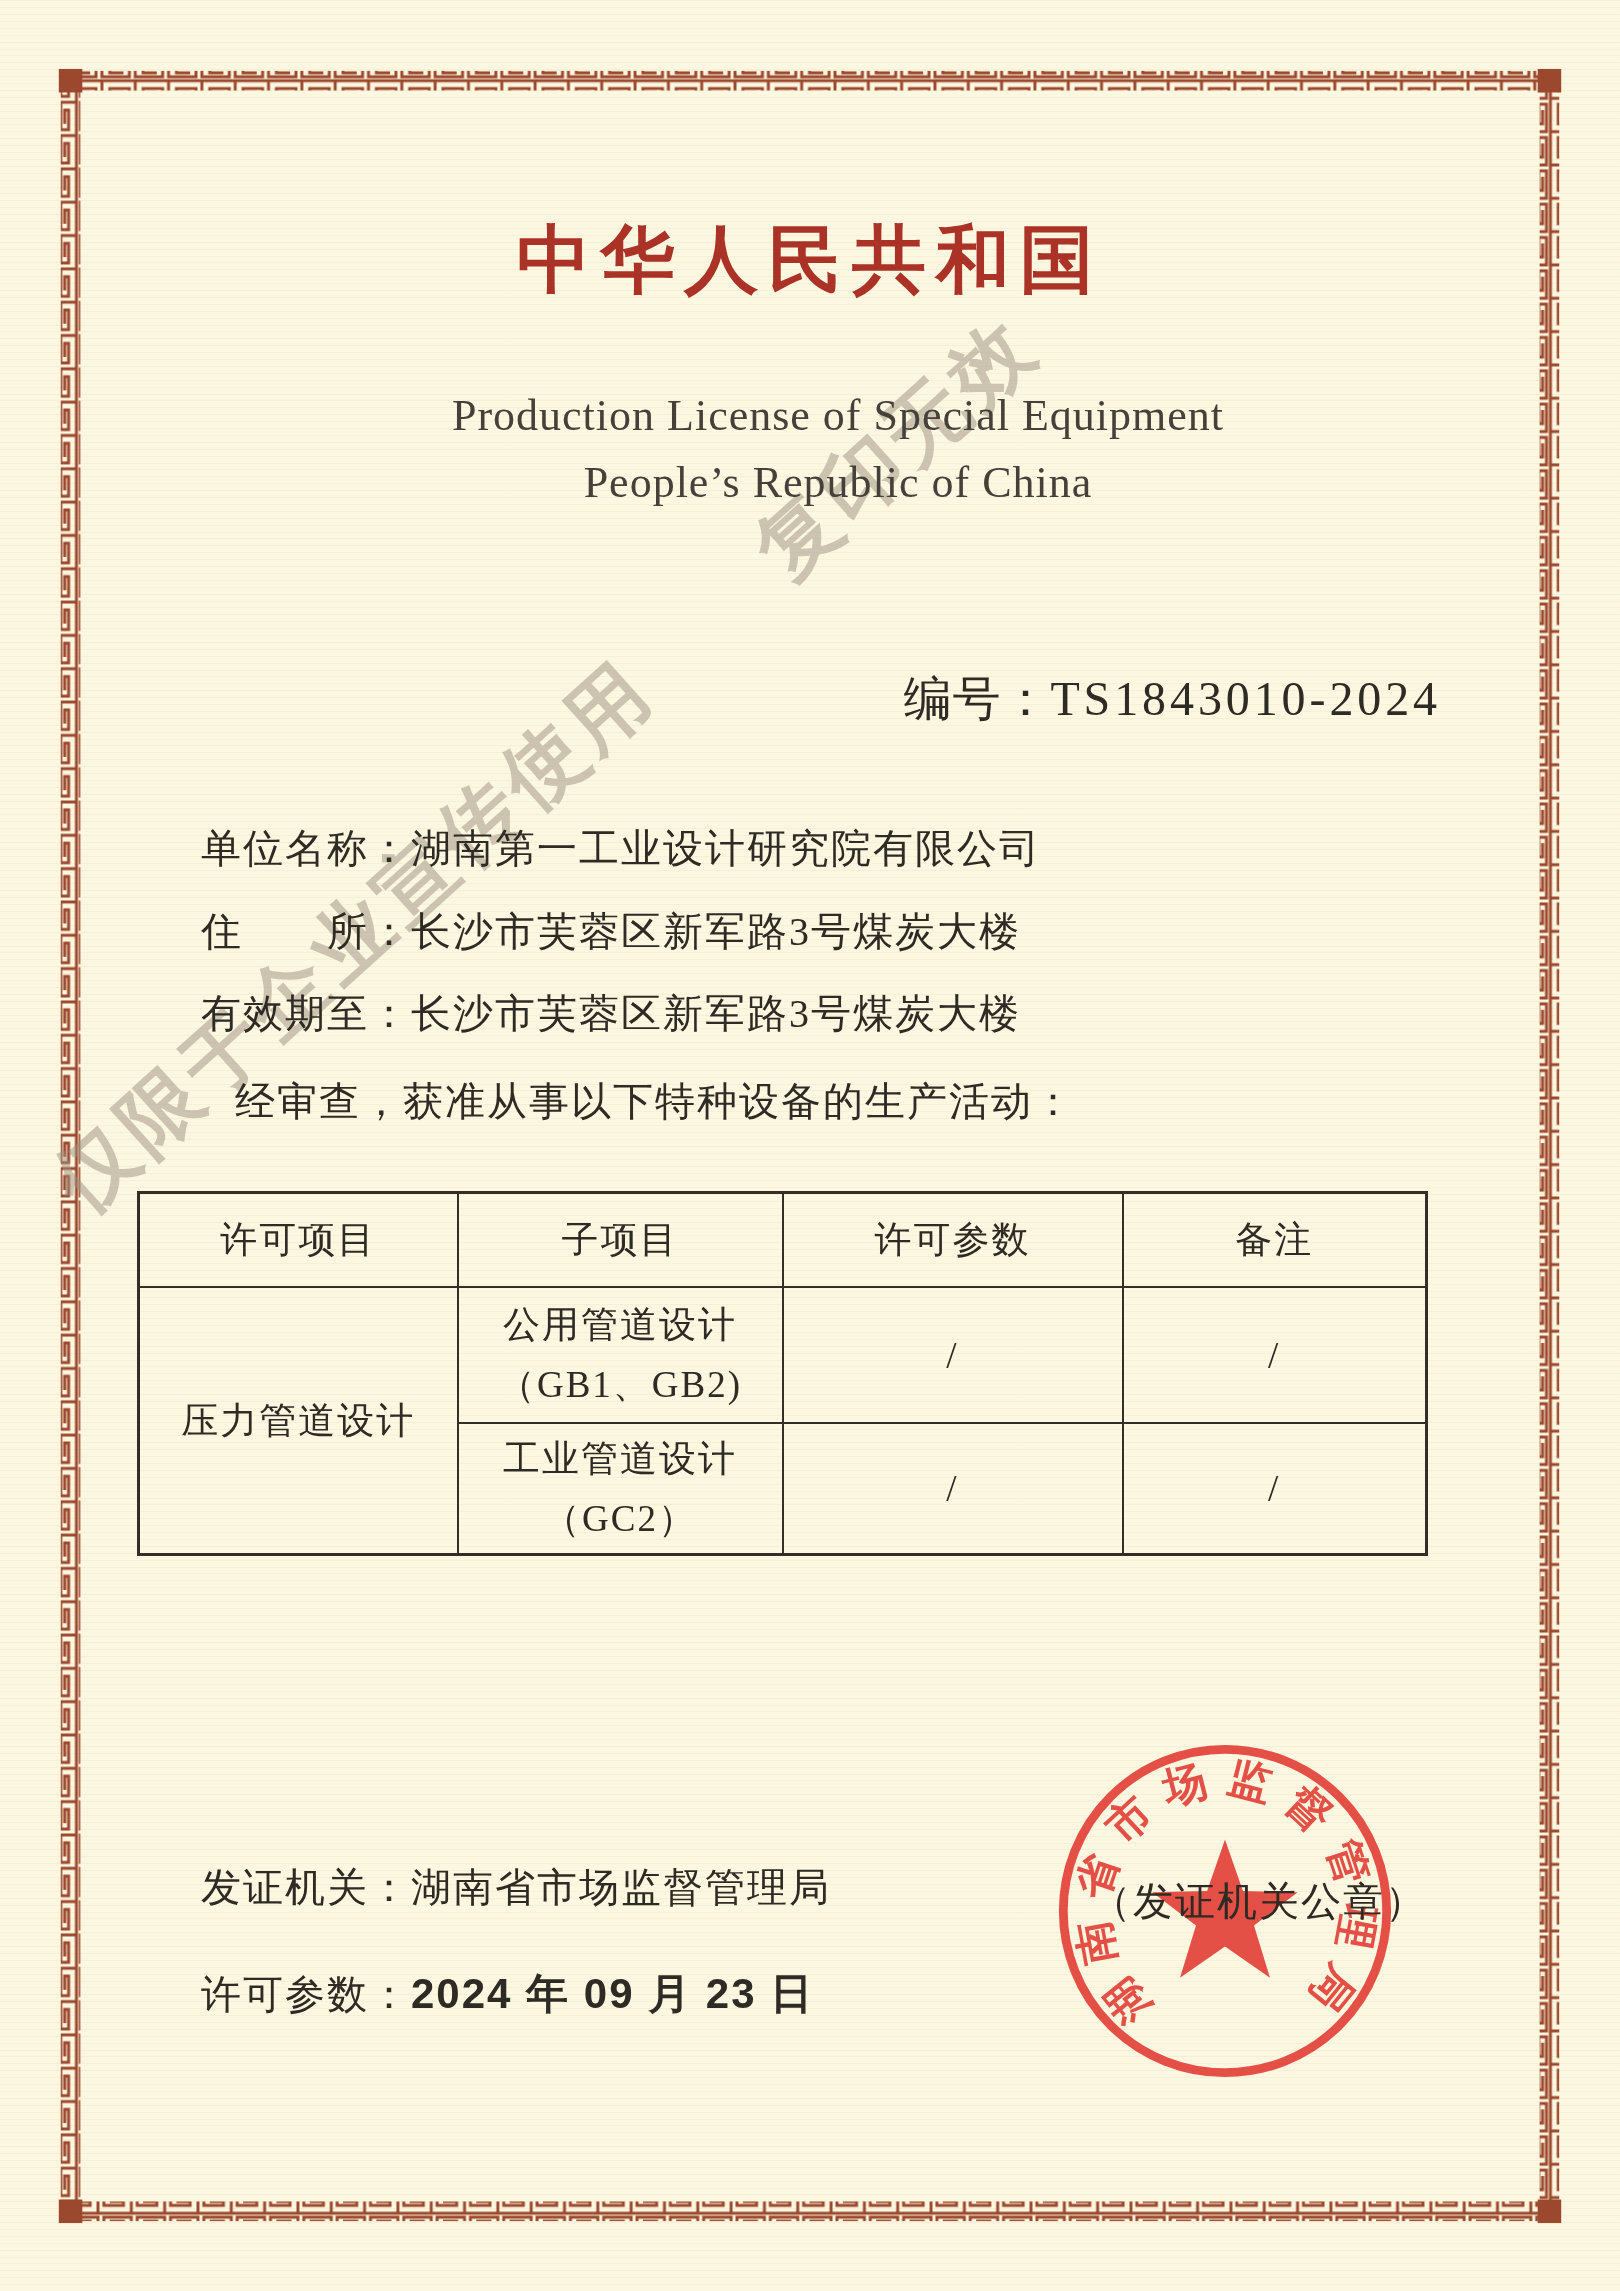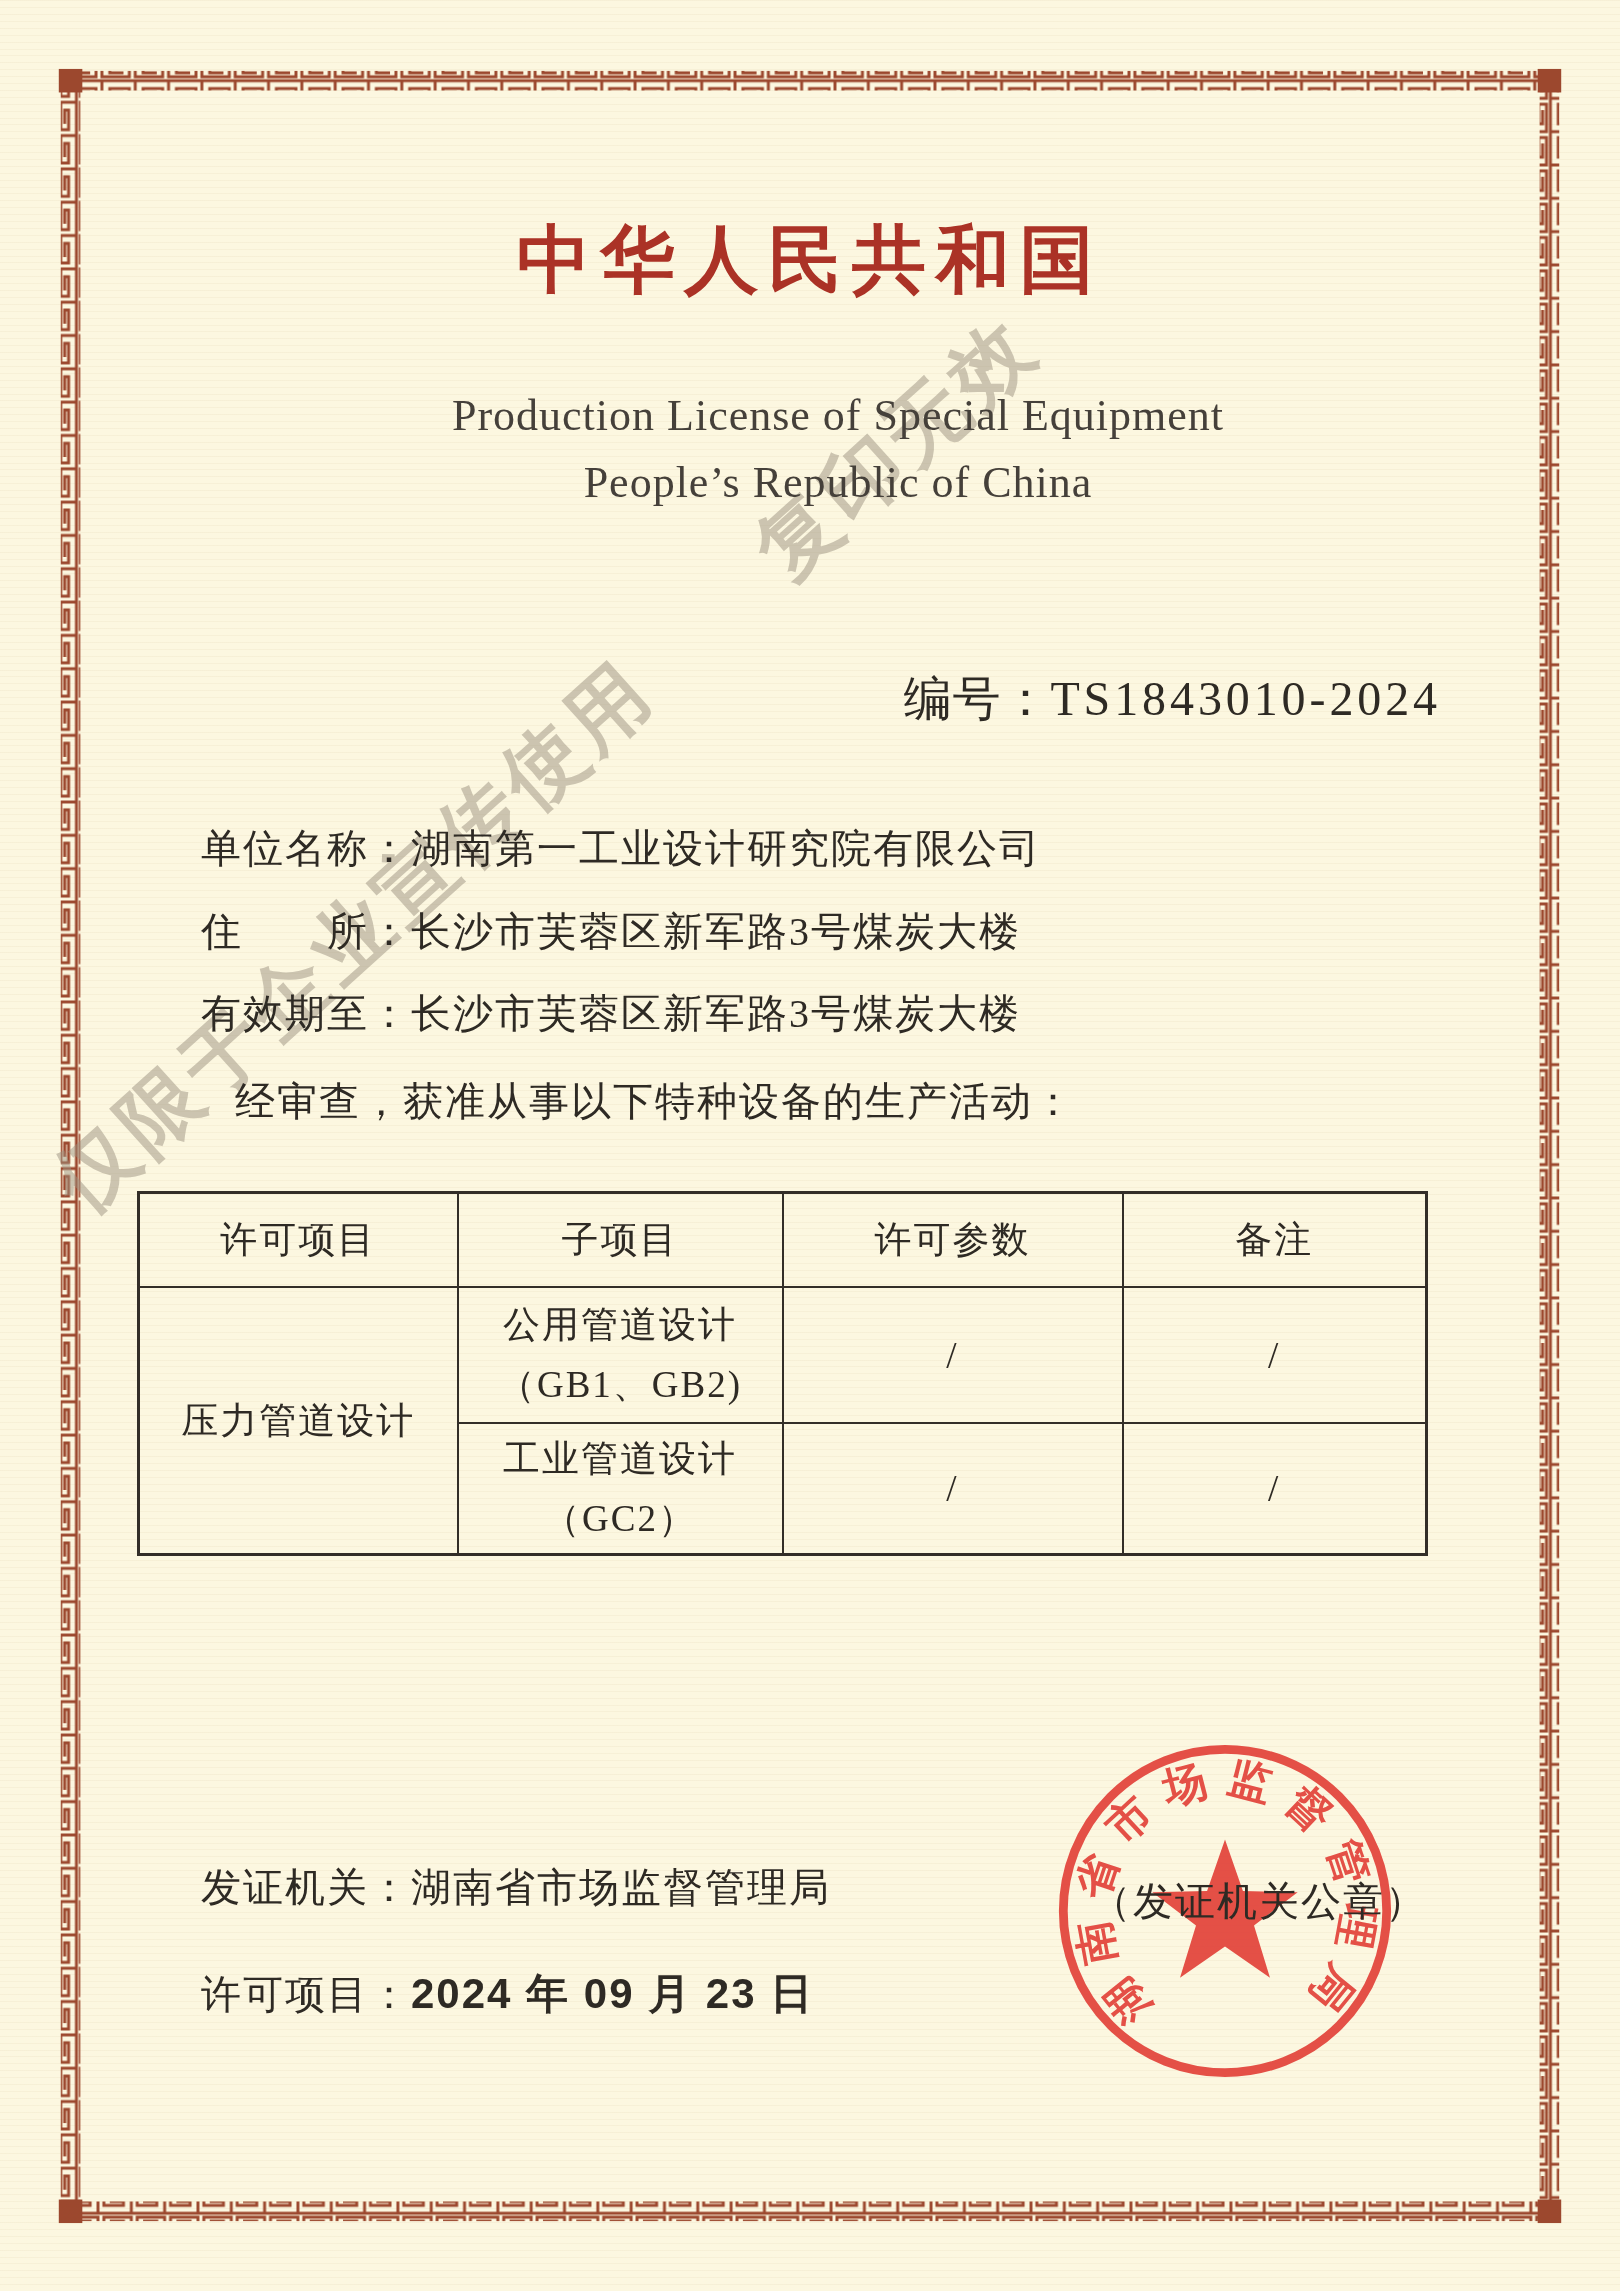--- a/index.html
+++ b/index.html
@@ -156,17 +156,17 @@
     <text fill="#e2423a" text-anchor="middle">
       <textPath href="#sealArc" startOffset="50%">湖南省市场监督管理局</textPath>
     </text>
   </svg>
 
   <div class="abs footer-row" style="left:201px;top:1860px">
     <span>发证机关：</span><span>湖南省市场监督管理局</span>
   </div>
   <div class="abs seal-note footer-row">（发证机关公章）</div>
   <div class="abs footer-row" style="left:201px;top:1966px">
-    <span>许可项目：</span><span class="datenum">2024 年 09 月 23 日</span>
+    <span>许可参数：</span><span class="datenum">2024 年 09 月 23 日</span>
   </div>
 
 </div>
 
 
 </body></html>

